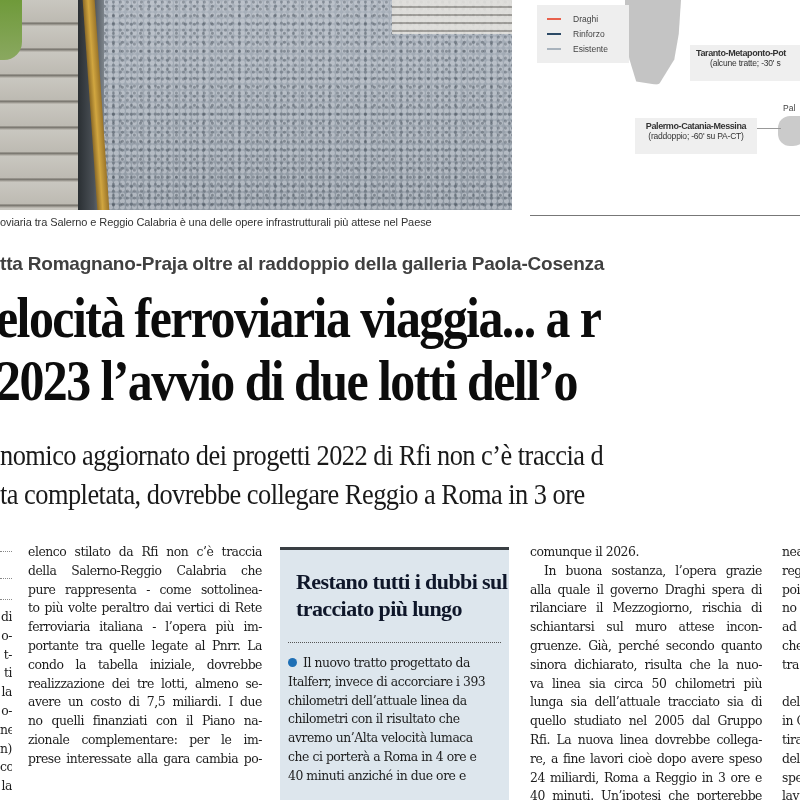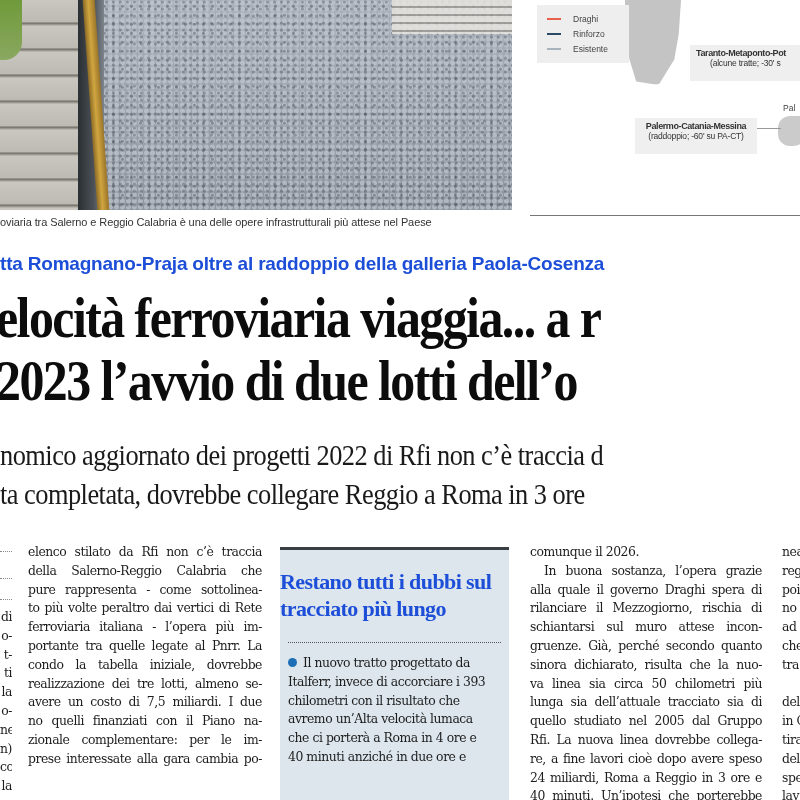--- a/index.html
+++ b/index.html
@@ -68,21 +68,21 @@
       position: absolute; left: 258px; top: 116px; width: 30px; height: 30px; background: #cbcbcb;
       border-radius: 40% 30% 50% 40%;
     }
     .map .connector { position: absolute; left: 237px; top: 128px; width: 24px; height: 1px; background: #999; }
     .map .pal-text { position: absolute; left: 263px; top: 103px; font-family: "Liberation Sans", sans-serif; font-size: 8.5px; color: #444; }
     .map .bottom-rule { position: absolute; left: 10px; top: 215px; width: 270px; height: 1px; background: #777; }
 
     
     .kicker {
       position: absolute; left: 0; top: 253px; font-family: "Liberation Sans", sans-serif;
-      font-weight: bold; font-size: 19px; color: #1d4ed8; white-space: nowrap; letter-spacing: -0.2px;
+      font-weight: bold; font-size: 19px; color: #404040; white-space: nowrap; letter-spacing: -0.2px;
     }
     .headline {
       position: absolute; left: -4px; font-family: "Liberation Serif", serif; font-weight: bold;
       font-size: 58px; color: #0c0c0c; white-space: nowrap; letter-spacing: -1.8px; line-height: 1;
       transform: scaleX(0.86); transform-origin: left top;
     }
     .headline.l1 { top: 289px; }
     .headline.l2 { top: 352px; }
     .subhead {
       position: absolute; left: 0; font-family: "Liberation Serif", serif; font-size: 30px;
@@ -107,22 +107,22 @@
     .col-c { left: 530px; width: 232px; }
     .col-d { left: 782px; width: 40px; }
     .col-d .line { text-align-last: left; }
 
     
     .box {
       position: absolute; left: 280px; top: 547px; width: 229px; height: 260px; background: #dde6ed;
       border-top: 3px solid #3a3f44;
     }
     .box-title {
-      position: absolute; left: 0; top: 18px; width: 220px; font-family: "Liberation Serif", serif;
-      font-weight: bold; font-size: 22px; line-height: 27px; color: #1d4ed8; letter-spacing: -0.6px;
+      position: absolute; left: 16px; top: 18px; width: 220px; font-family: "Liberation Serif", serif;
+      font-weight: bold; font-size: 22px; line-height: 27px; color: #0f172a; letter-spacing: -0.6px;
     }
     .box-rule { position: absolute; left: 8px; top: 92px; width: 213px; border-top: 1px dotted #555; }
     .box-body {
       position: absolute; left: 8px; top: 104px; width: 215px; font-family: "DejaVu Serif", serif;
       font-size: 12.4px; line-height: 18.8px; color: #1d1d1d; letter-spacing: -0.45px;
     }
     .box-body .line { display: block; white-space: nowrap; }
     .bullet {
       display: inline-block; width: 9px; height: 9px; border-radius: 50%; background: #1e6fb5;
       margin-right: 6px; vertical-align: 0px;
@@ -209,20 +209,21 @@
   <span class="line">zionale complementare: per le im-</span>
   <span class="line">prese interessate alla gara cambia po-</span>
 </div>
 
 <div class="box">
   <div class="box-title">Restano tutti i dubbi sul tracciato più lungo</div>
   <div class="box-rule"></div>
   <div class="box-body">
     <span class="line"><span class="bullet"></span><span>Il nuovo tratto progettato da</span></span>
     <span class="line">Italferr, invece di accorciare i 393</span>
+    <span class="line">chilometri dell’attuale linea da</span>
     <span class="line">chilometri con il risultato che</span>
     <span class="line">avremo un’Alta velocità lumaca</span>
     <span class="line">che ci porterà a Roma in 4 ore e</span>
     <span class="line">40 minuti anziché in due ore e</span>
   </div>
 </div>
 
 <div class="col col-c">
   <span class="line last">comunque il 2026.</span>
   <span class="line indent">In buona sostanza, l’opera grazie</span>

